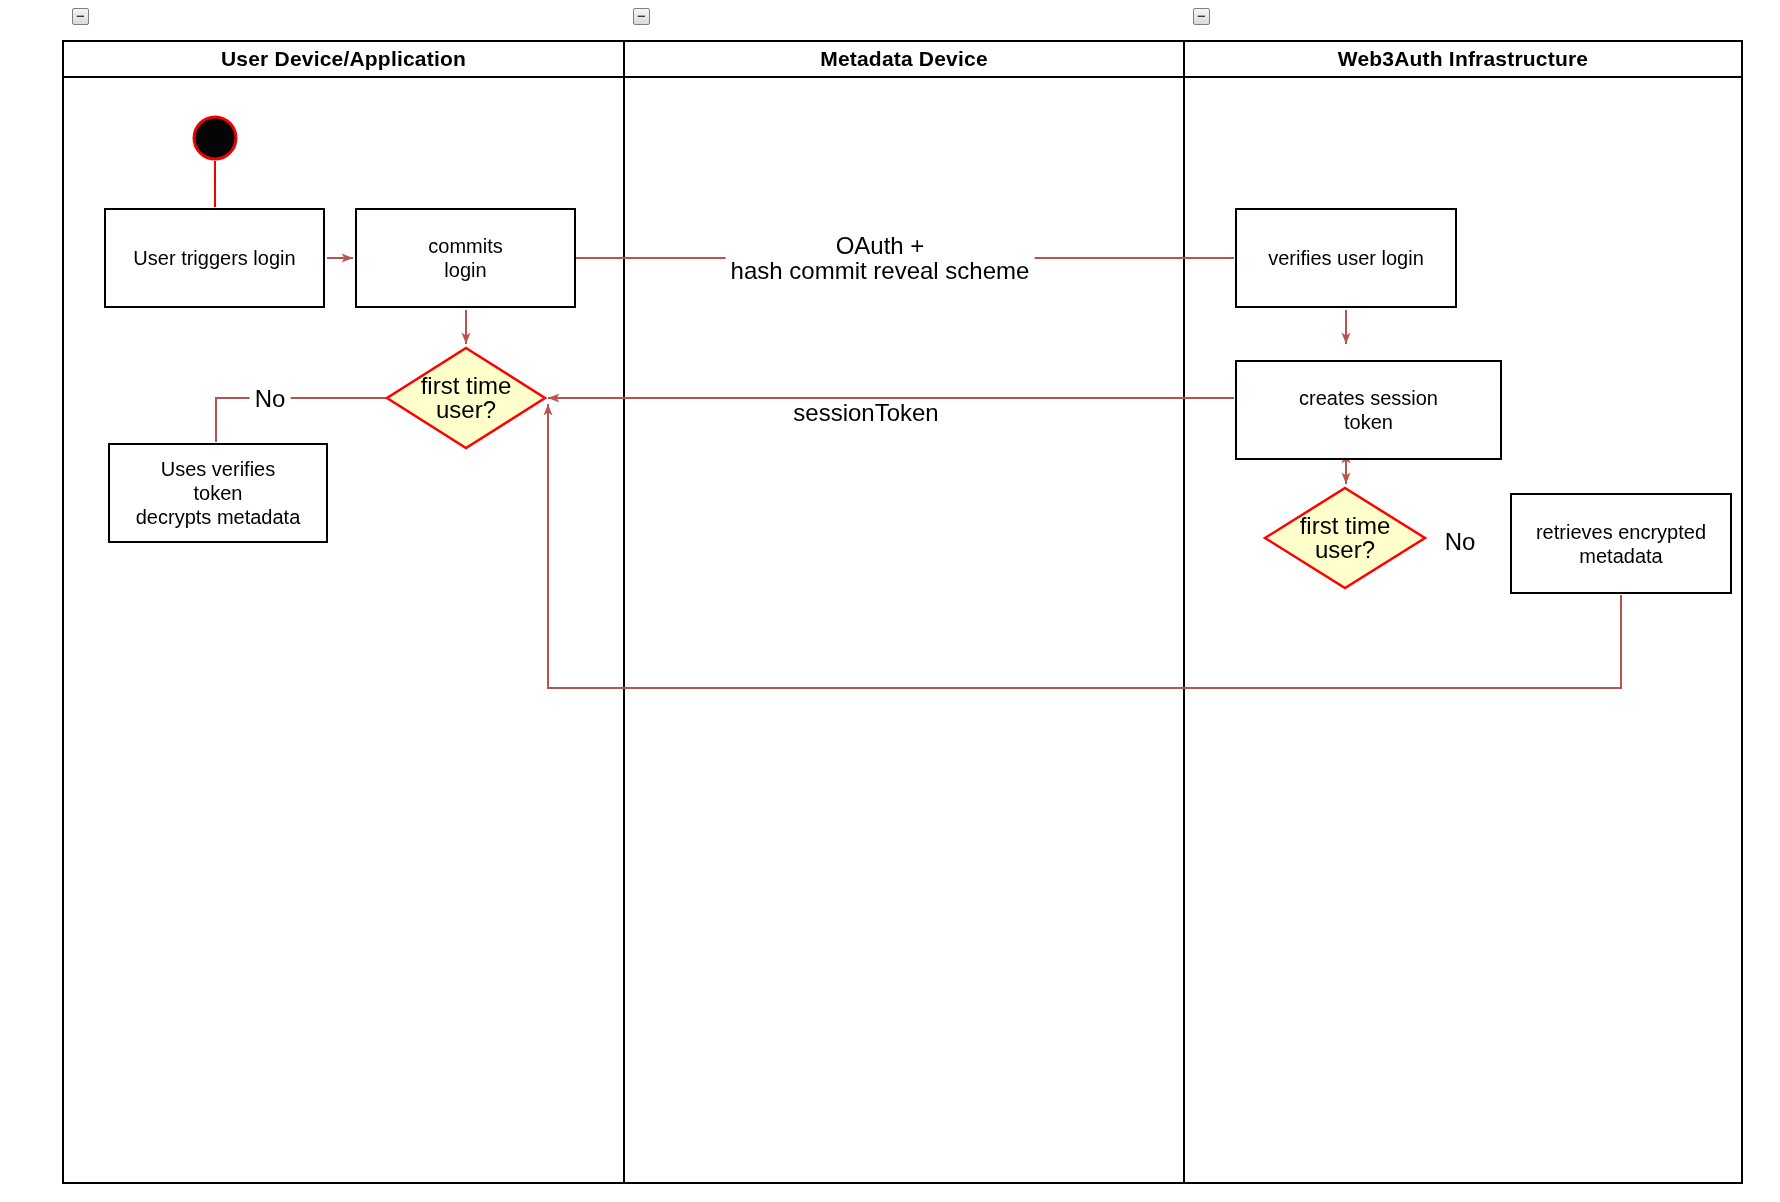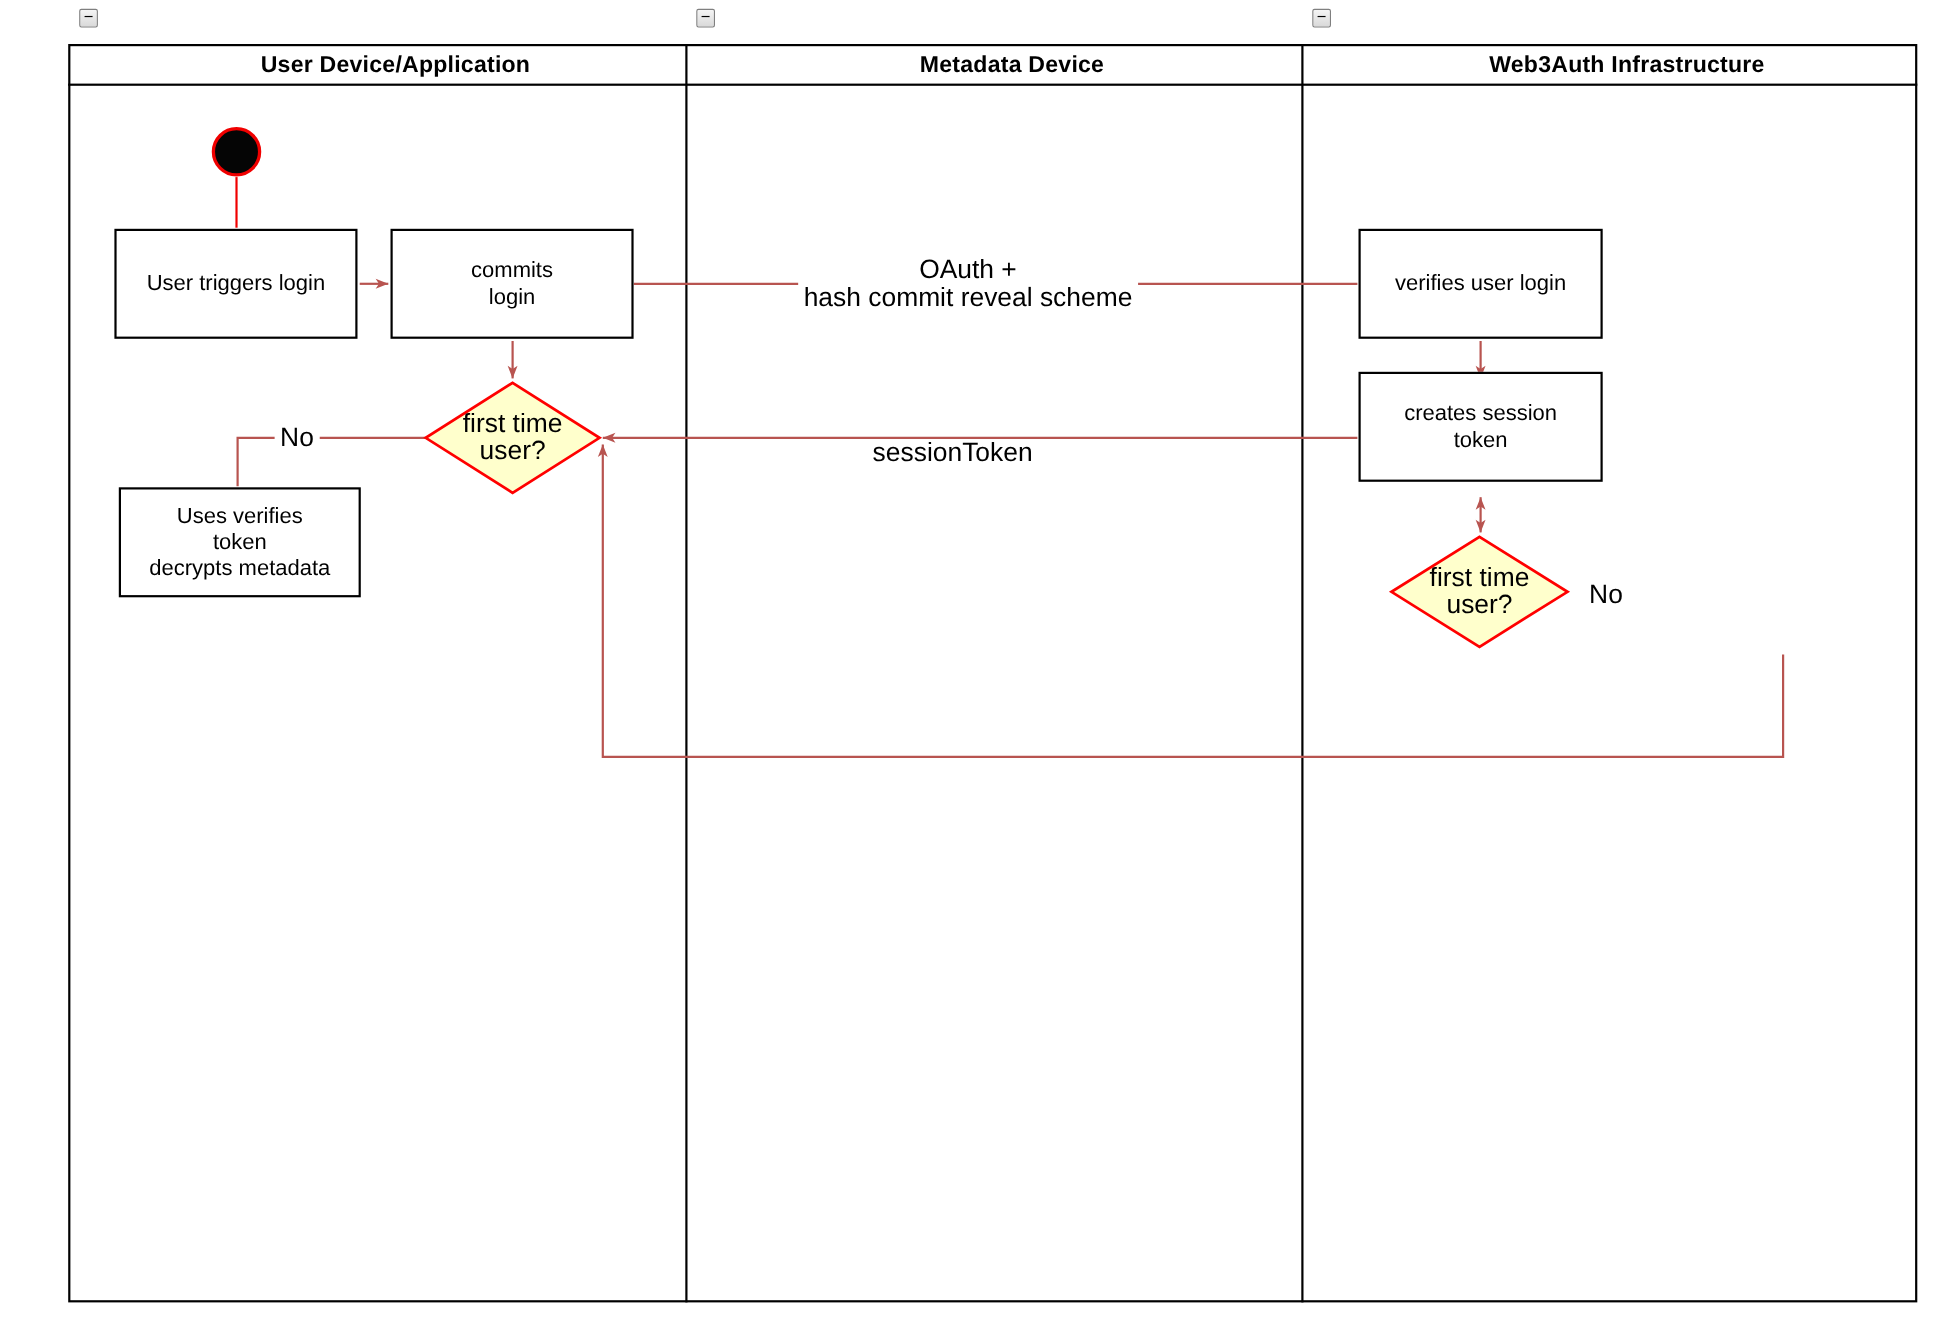--- a/index.html
+++ b/index.html
@@ -6,21 +6,21 @@
   .canvas{position:relative;width:1780px;height:1202px;background:#ffffff;
           font-family:"Liberation Sans",sans-serif;color:#000;overflow:hidden;}
 
   
   .frame{position:absolute;left:62px;top:40px;width:1681px;height:1144px;
          border:2px solid #000;box-sizing:border-box;background:#fff;}
   .vdiv{position:absolute;top:40px;width:2px;height:1144px;background:#000;}
   .hsep{position:absolute;left:62px;top:76px;width:1681px;height:2px;background:#000;}
 
   .lane-header{position:absolute;top:42px;height:34px;display:flex;
-               align-items:center;justify-content:center;padding-left:16px;}
+               align-items:center;justify-content:center;}
   .lane-title{font-weight:bold;font-size:21px;letter-spacing:.2px;}
   .collapse-btn{position:absolute;left:10px;top:8px;width:17px;height:17px;
                 border:1px solid #7f7f7f;background:linear-gradient(#f5f5f5,#d9d9d9);
                 box-sizing:border-box;border-radius:2px;font-size:15px;line-height:14px;
                 text-align:center;color:#000;cursor:pointer;}
 
   
   .node{position:absolute;background:#fff;border:2px solid #000;box-sizing:border-box;
         display:flex;align-items:center;justify-content:center;text-align:center;
         font-size:20px;line-height:24px;white-space:pre-line;}
@@ -98,23 +98,25 @@
 login</div>
 
   <div class="node" style="left:104px;top:208px;width:221px;height:100px">User triggers login</div>
 
   <div class="node" style="left:108px;top:443px;width:220px;height:100px">Uses verifies
 token
 decrypts metadata</div>
 
   <div class="node" style="left:1235px;top:208px;width:222px;height:100px">verifies user login</div>
 
-  <div class="node" style="left:1235px;top:338px;width:222px;height:100px">creates session
+  <div class="node" style="left:1235px;top:360px;width:267px;height:100px">creates session
 token</div>
 
+  <div class="node" style="left:1510px;top:493px;width:222px;height:101px">retrieves encrypted
+metadata</div>
 
   <div class="decision-label" style="left:386px;top:370px;width:160px;height:56px">first time
 user?</div>
 
   <div class="decision-label" style="left:1265px;top:510px;width:160px;height:56px">first time
 user?</div>
 
   <div class="edge-label" style="left:880px;top:258px">OAuth +
 hash commit reveal scheme</div>
 

